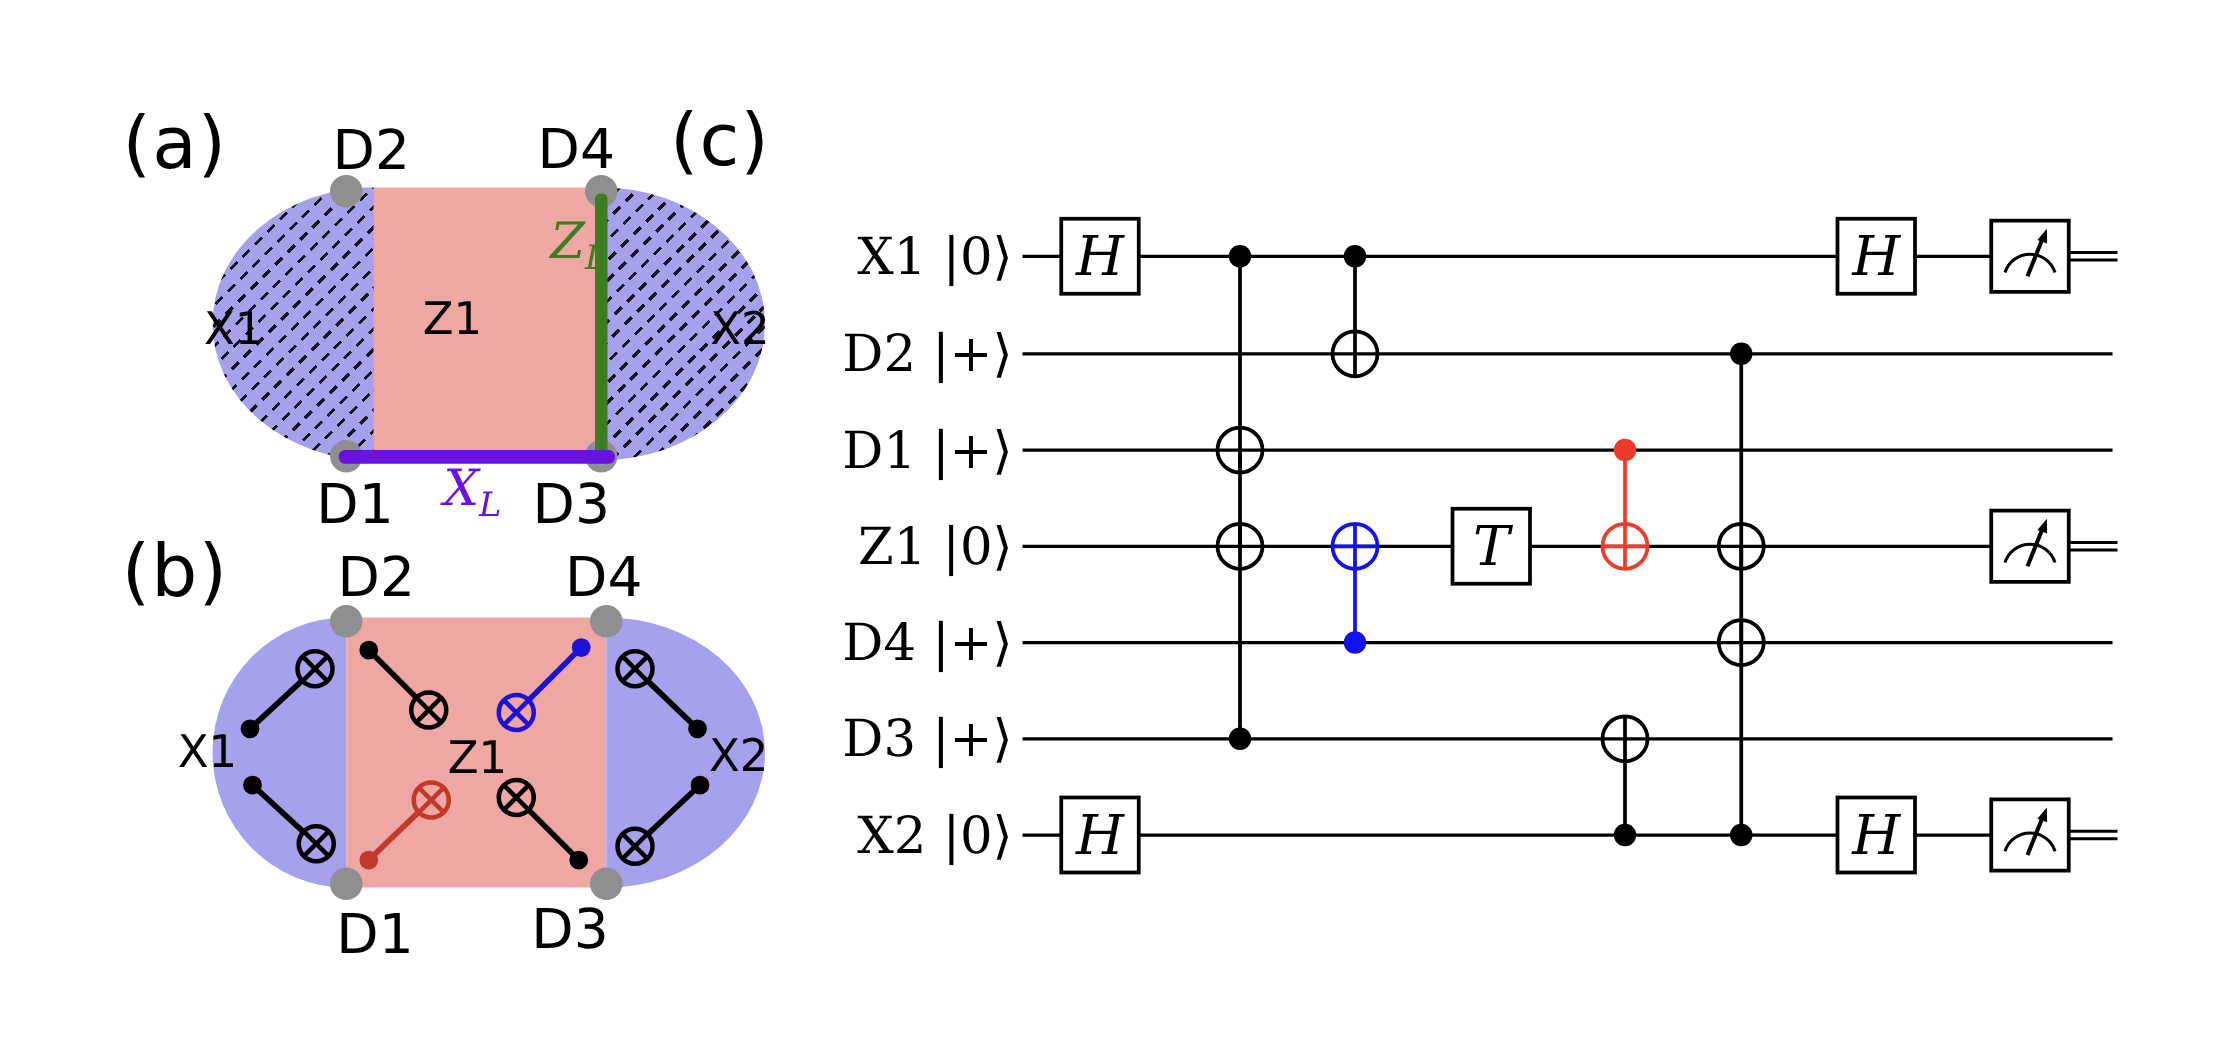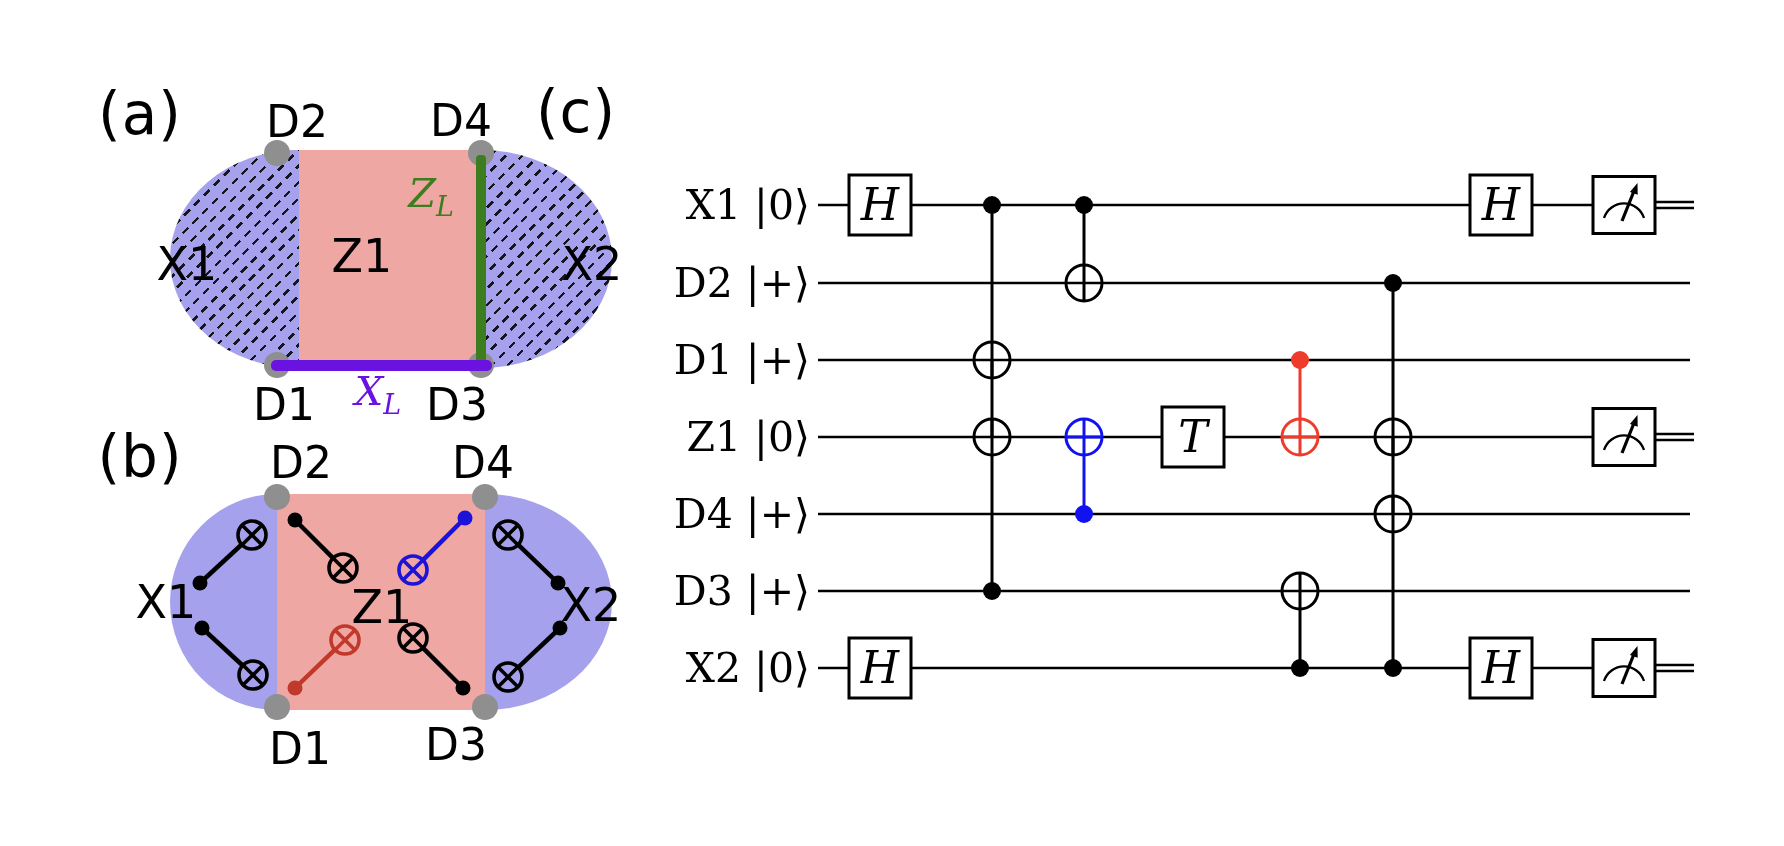--- a/index.html
+++ b/index.html
@@ -2,21 +2,21 @@
 <html style="--lobe: #a5a1ec; --plaq: #efa7a3; --dotgray: #8f8f8f; --green: #3e7c20; --purple: #6a12e0;"><head>
 <meta charset="utf-8">
 <style>
   html,body{margin:0;padding:0;background:#fff;}
   #fig{position:relative;width:1784px;height:846px;background:#fff;overflow:hidden;
        font-family:"DejaVu Sans","Liberation Sans",sans-serif;}
   .abs{position:absolute;}
   .ctr{position:absolute;transform:translate(-50%,-50%);white-space:nowrap;}
   .panel-letter{font-size:58px;color:#000;letter-spacing:1px;}
   .qlabel{font-size:44px;font-weight:500;color:#000;}
-  .biglabel{font-size:46px;font-weight:500;color:#000;}
+  .biglabel{font-size:36px;font-weight:500;color:#000;}
   .lobe{position:absolute;background-color:var(--lobe);}
   .hatch{background-image:
       repeating-linear-gradient(45deg, var(--lobe) 0 6px, rgba(0,0,0,0) 6px 14px),
       repeating-linear-gradient(135deg, rgba(0,0,0,0) 0 9px, #15151b 9px 11.5px);
   }
   .lobe-left{border-radius:100% 0 0 100% / 50% 0 0 50%;}
   .lobe-right{border-radius:0 100% 100% 0 / 0 50% 50% 0;}
   .plaq{position:absolute;background-color:var(--plaq);}
   .gdot{position:absolute;width:26px;height:26px;border-radius:50%;background:var(--dotgray);}
   .zline{position:absolute;width:10px;background:var(--green);border-radius:4px;}
@@ -45,21 +45,21 @@
   <div class="zline" style="left:476px;top:155px;height:213px"></div>
   <div class="xline" style="left:271px;top:360px;width:221px"></div>
 
   <div class="ctr qlabel" style="left:297px;top:121px">D2</div>
   <div class="ctr qlabel" style="left:461px;top:120px">D4</div>
   <div class="ctr qlabel" style="left:284px;top:404px">D1</div>
   <div class="ctr qlabel" style="left:457px;top:404px">D3</div>
   <div class="ctr biglabel" style="left:187px;top:264px">X1</div>
   <div class="ctr biglabel" style="left:362px;top:256px">Z1</div>
   <div class="ctr biglabel" style="left:592px;top:264px">X2</div>
-  <div class="ctr mathlbl" style="left:431px;top:196px;color:var(--green)"><span>Z</span><sub>L</sub></div>
+  <div class="ctr mathlbl" style="left:463px;top:196px;color:var(--green)"><span>Z</span><sub>L</sub></div>
   <div class="ctr mathlbl" style="left:378px;top:394px;color:var(--purple)"><span>X</span><sub>L</sub></div>
 
   <div class="ctr panel-letter" style="left:140px;top:457px">(b)</div>
 
   <div class="plaq abs" style="left:277px;top:494px;width:208px;height:216px"></div>
   <div class="lobe lobe-left abs" style="left:170px;top:494px;width:107px;height:216px"></div>
   <div class="lobe lobe-right abs" style="left:485px;top:494px;width:127px;height:216px"></div>
 
   <div class="gdot" style="left:264px;top:484px"></div>
   <div class="gdot" style="left:472px;top:484px"></div>

